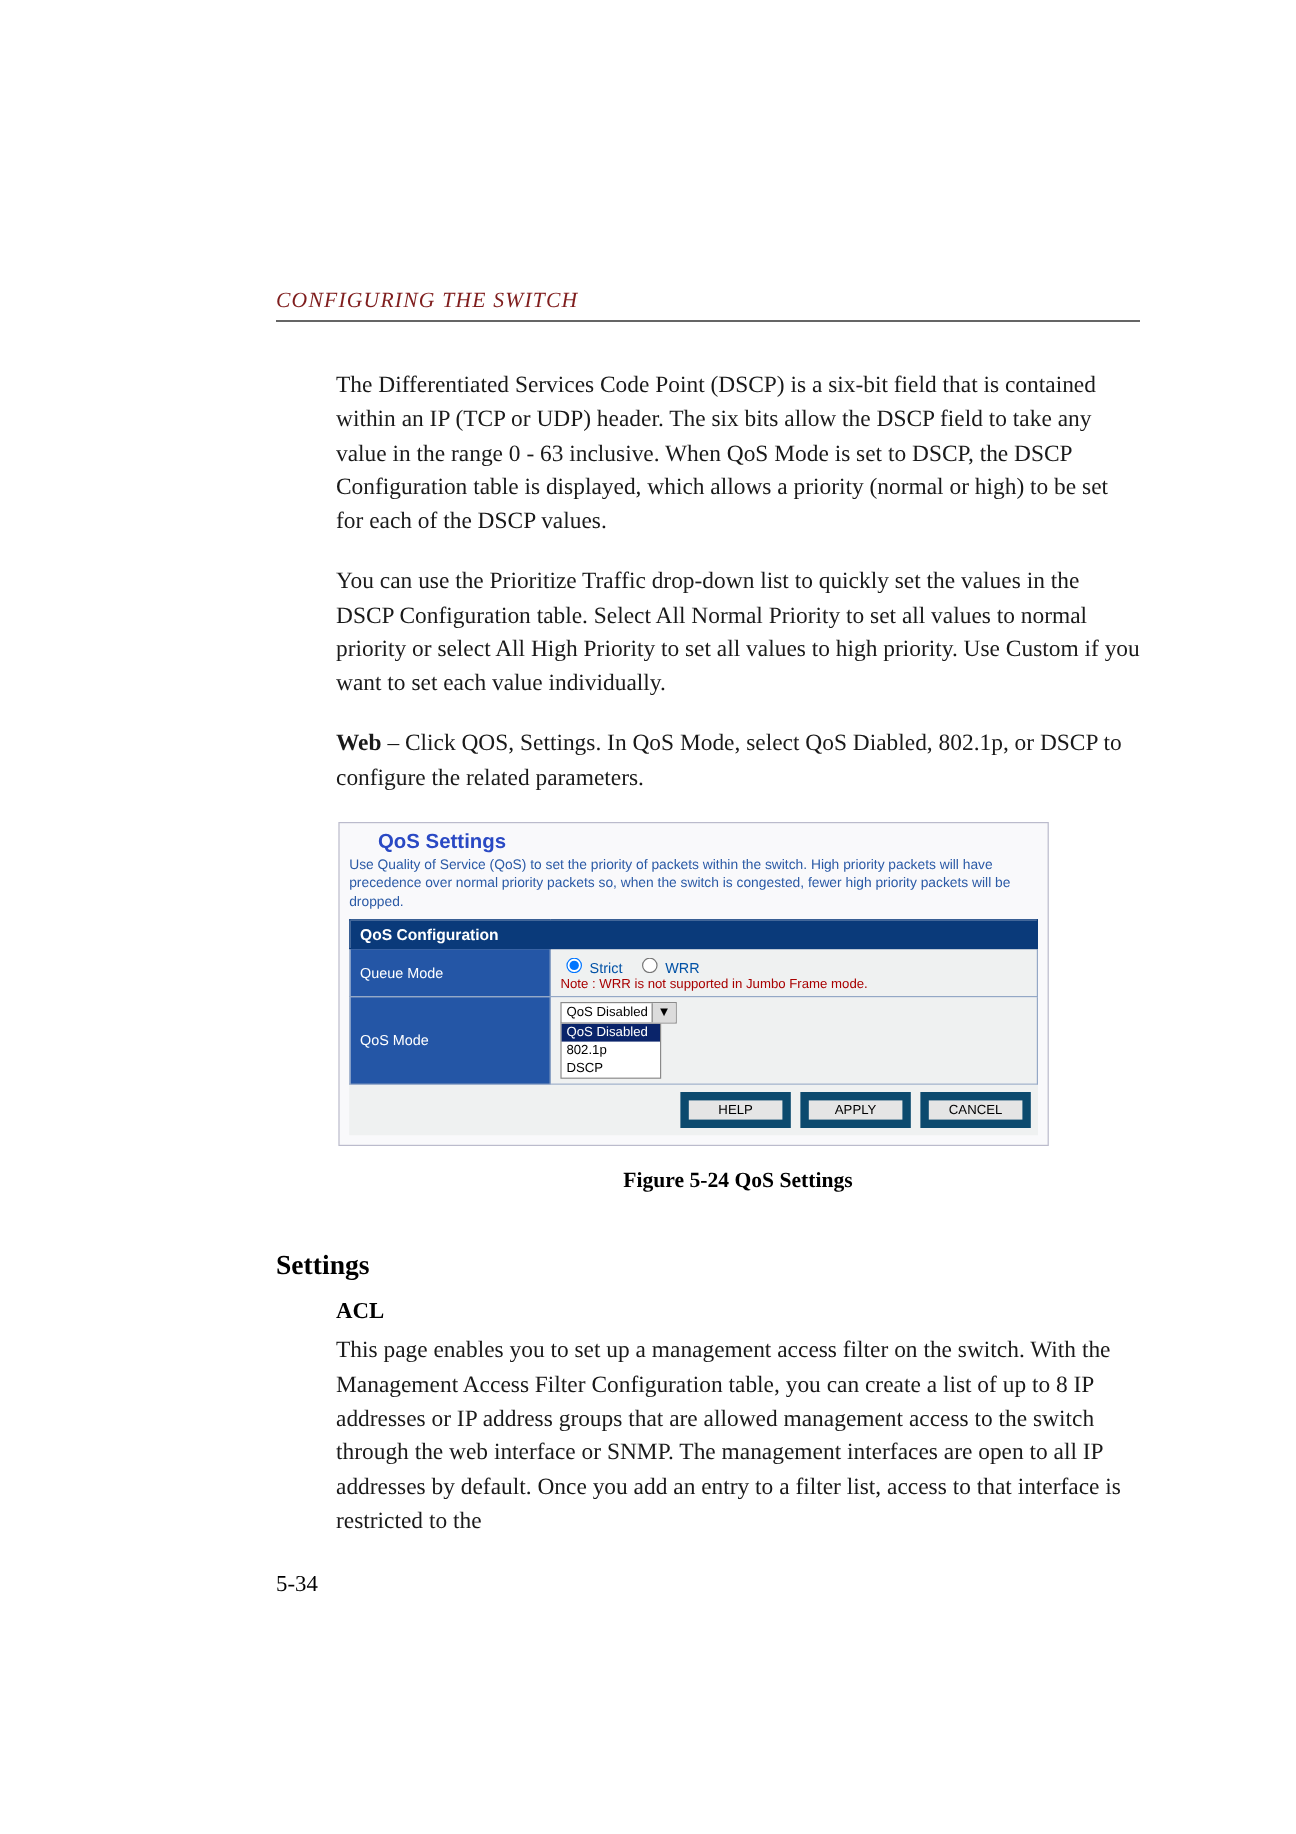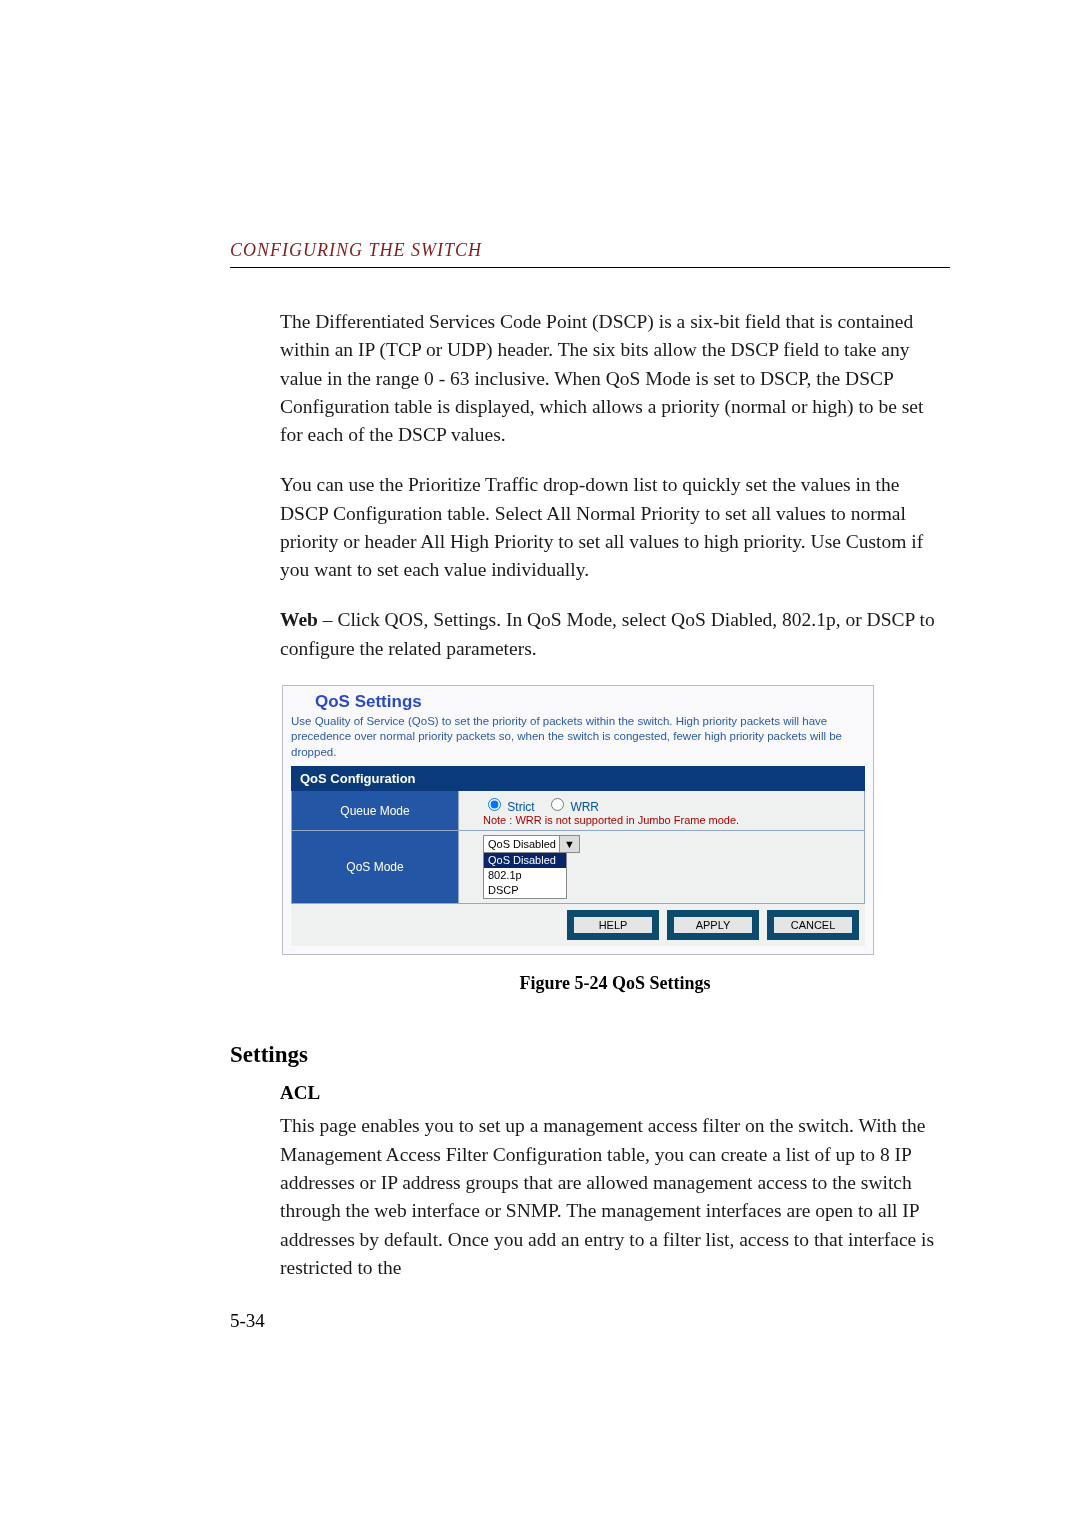--- a/index.html
+++ b/index.html
@@ -65,30 +65,30 @@
     background: #0a3a7a;
     color: #fff;
     font-weight: bold;
     font-size: 13px;
     padding: 4px 8px;
     border: 1px solid #0a3a7a;
   }
   .qos-row-label {
     background: #2456a6;
     color: #fff;
-    text-align: center;
+    text-align: left;
     padding: 6px 8px;
     width: 150px;
     border: 1px solid #94a8c6;
     vertical-align: middle;
   }
   .qos-row-val {
     background: #eff1f1;
     border: 1px solid #94a8c6;
-    padding: 4px 24px;
+    padding: 4px 8px;
     vertical-align: top;
   }
   .radio-label { color: #0252a6; font-size: 12px; vertical-align: middle; margin-right: 8px;}
   .note-red { color: #a80000; font-size: 11px; }
   .combo {
     display: inline-block;
     border: 1px solid #8a8a8a;
     background: #fff;
     font-size: 11px;
     line-height: 16px;
@@ -147,21 +147,21 @@
 </head>
 <body>
 
 <div class="page">
 
   <div class="running-head">CONFIGURING THE SWITCH</div>
   <hr class="hr">
 
   <p class="body-text">The Differentiated Services Code Point (DSCP) is a six-bit field that is contained within an IP (TCP or UDP) header. The six bits allow the DSCP field to take any value in the range 0 - 63 inclusive. When QoS Mode is set to DSCP, the DSCP Configuration table is displayed, which allows a priority (normal or high) to be set for each of the DSCP values.</p>
 
-  <p class="body-text">You can use the Prioritize Traffic drop-down list to quickly set the values in the DSCP Configuration table. Select All Normal Priority to set all values to normal priority or header All High Priority to set all values to high priority. Use Custom if you want to set each value individually.</p>
+  <p class="body-text">You can use the Prioritize Traffic drop-down list to quickly set the values in the DSCP Configuration table. Select All Normal Priority to set all values to normal priority or select All High Priority to set all values to high priority. Use Custom if you want to set each value individually.</p>
 
   <p class="body-text">
     <strong>Web</strong><span> – Click QOS, Settings. In QoS Mode, select QoS Diabled, 802.1p, or DSCP to configure the related parameters.</span>
   </p>
 
   <div class="screenshot-wrap">
     <div class="panel-pad">
       <div class="qos-title">QoS Settings</div>
       <div class="qos-desc">Use Quality of Service (QoS) to set the priority of packets within the switch. High priority packets will have precedence over normal priority packets so, when the switch is congested, fewer high priority packets will be dropped.</div>
 

